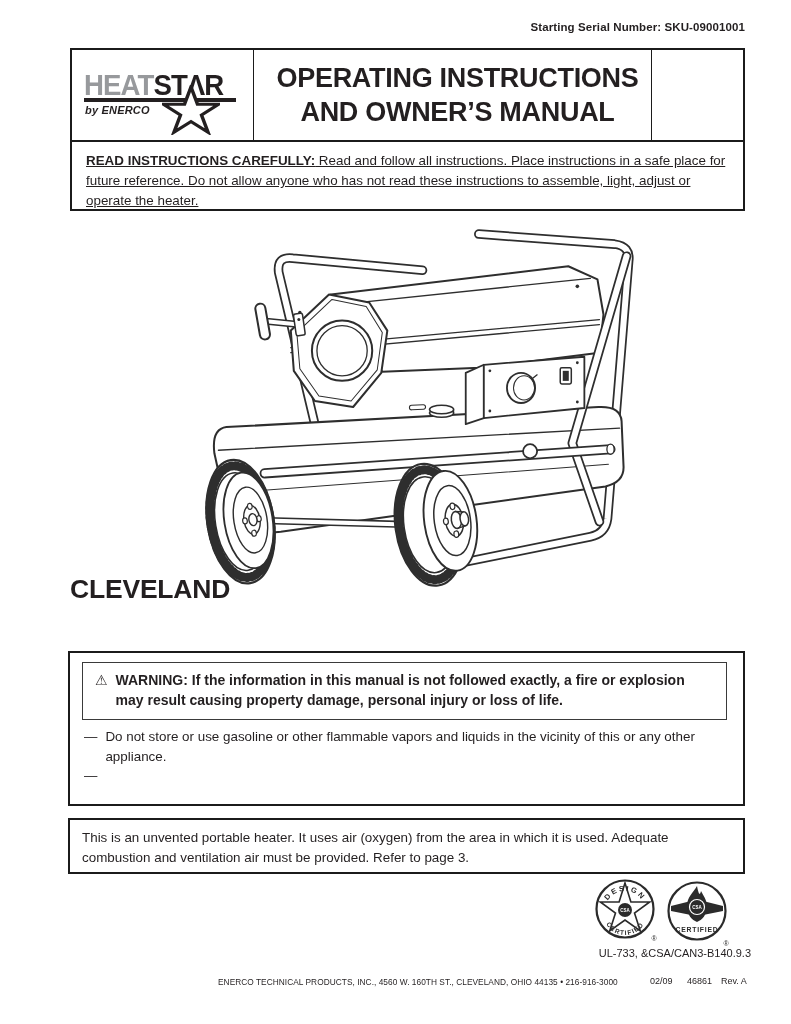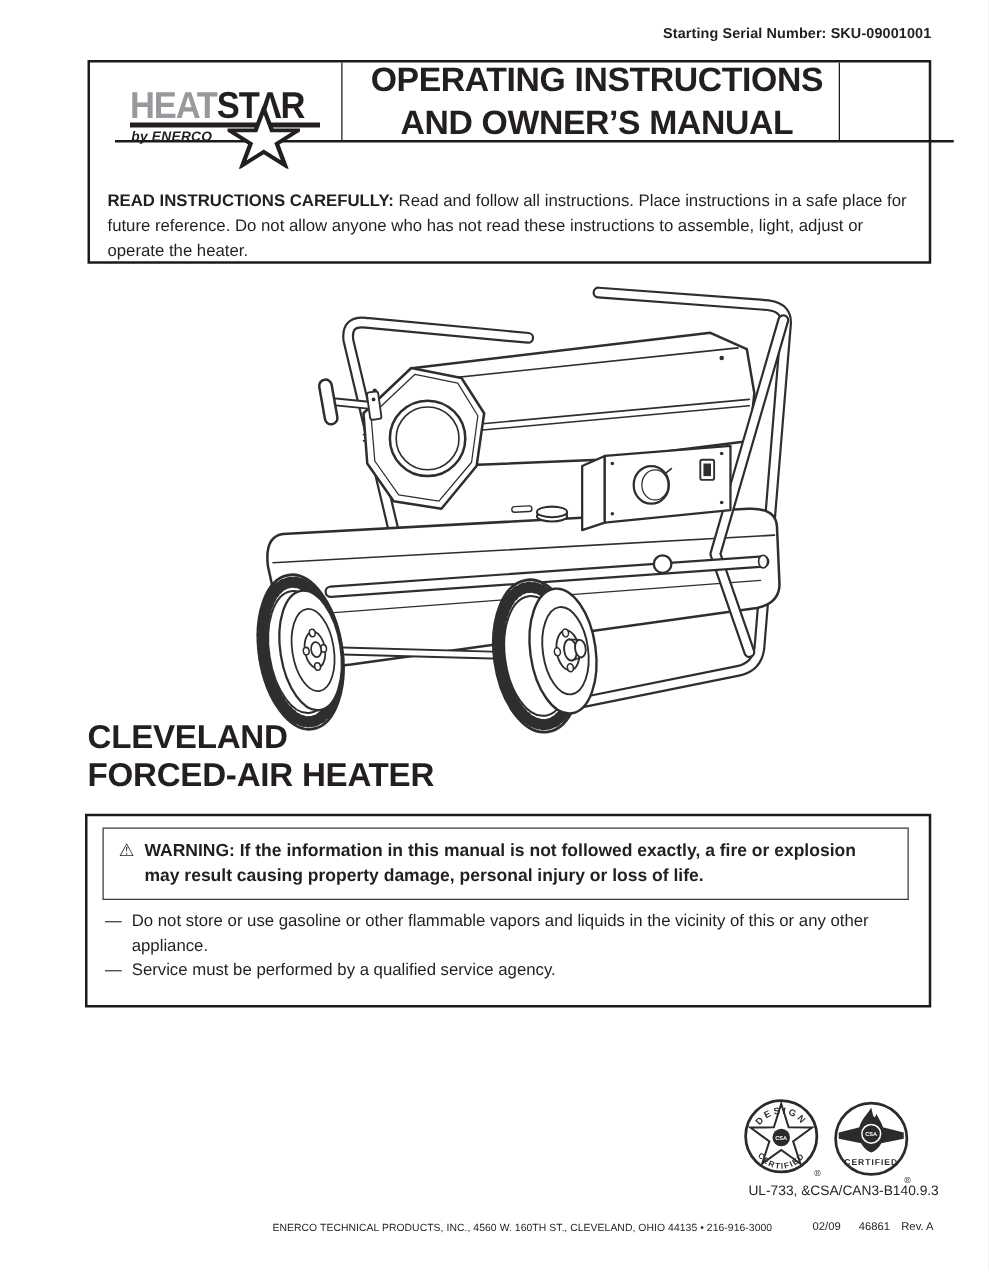--- a/index.html
+++ b/index.html
@@ -4,21 +4,21 @@
 <style>
   html,body{margin:0;padding:0;background:#e8e8e8;}
   .page{position:relative;width:791px;height:1024px;background:#ffffff;margin:0 auto;
         font-family:"Liberation Sans",sans-serif;color:#231f20;overflow:hidden;}
 
   
   .serial{position:absolute;top:21px;right:46px;font-size:11.5px;font-weight:bold;letter-spacing:.1px;}
 
   
   .header-box{position:absolute;left:70px;top:48px;width:675px;height:163px;border:2.2px solid #1b1b1b;box-sizing:border-box;}
-  .header-row1{position:absolute;left:0;top:0;width:100%;height:64px;border-bottom:2px solid #1b1b1b;box-sizing:border-box;margin-left:20px;}
+  .header-row1{position:absolute;left:0;top:0;width:100%;height:92px;border-bottom:2px solid #1b1b1b;box-sizing:border-box;}
   .logo-cell{position:absolute;left:0;top:0;width:182px;height:100%;border-right:1.6px solid #1b1b1b;box-sizing:border-box;}
   .title-cell{position:absolute;left:182px;top:0;width:398px;height:100%;border-right:1.6px solid #1b1b1b;box-sizing:border-box;
               display:flex;flex-direction:column;justify-content:center;padding-left:10px;}
   .title-line{font-size:27px;font-weight:bold;line-height:34px;letter-spacing:-.3px;white-space:nowrap;text-align:center;}
   .model-cell{position:absolute;left:580px;top:0;width:93px;height:100%;}
   .model-label{font-size:14px;padding:8px 0 0 8px;}
   .model-divider{border-bottom:1.2px solid #1b1b1b;margin-top:6px;}
   .model-line{font-size:11px;line-height:15px;padding-left:4px;white-space:nowrap;}
   .model-lines{padding-top:4px;}
 
@@ -26,21 +26,21 @@
   .logo{position:absolute;left:12px;top:22px;width:160px;}
   .logo-word{font-size:30px;font-weight:bold;letter-spacing:-1px;transform:scaleX(.92);transform-origin:left;white-space:nowrap;line-height:26px;}
   .logo-heat{color:#97999c;}
   .logo-star{color:#231f20;}
   .logo-underline{position:absolute;left:0;top:26px;width:152px;height:3.6px;background:#231f20;}
   .logo-byline{position:absolute;left:1px;top:32px;font-size:11px;font-weight:bold;font-style:italic;letter-spacing:.2px;}
   .logo-star-icon{position:absolute;left:78px;top:13px;}
 
   
   .read-row{position:absolute;left:0;top:92px;width:100%;height:69px;box-sizing:border-box;padding:9px 14px;}
-  .read-text{font-size:13.4px;line-height:20px;}
+  .read-text{font-size:13.4px;line-height:20px;text-decoration:underline;}
   .read-lead{font-weight:bold;}
 
   
   .heater-wrap{position:absolute;left:178px;top:220px;width:488px;height:372px;}
 
   
   .product-heading{position:absolute;left:70px;top:574px;font-size:26.5px;font-weight:bold;line-height:31px;letter-spacing:-.2px;}
 
   
   .warning-outer{position:absolute;left:68px;top:651px;width:677px;height:155px;border:2.2px solid #1b1b1b;box-sizing:border-box;}
@@ -187,40 +187,41 @@
         <path d="M 90,101 L 120,104" stroke="#fff" stroke-width="4"></path>
         <rect x="79" y="83" width="10" height="36" rx="5" fill="#fff" stroke-width="2" transform="rotate(-10 84 101)"></rect>
         <rect x="116" y="93" width="9" height="22" rx="2" fill="#fff" stroke-width="1.5" transform="rotate(-8 120 104)"></rect>
         <circle cx="120" cy="99" r="1.5" fill="#2e2e2e" stroke="none"></circle>
       </g>
     </svg>
   </div>
 
   <div class="product-heading">
     <div>CLEVELAND</div>
-    <div>FORCED-AIR HEATER</div>
   </div>
 
   <div class="warning-outer">
     <div class="warning-inner">
       <span class="warning-symbol">⚠</span>
       <div class="warning-text"><span>WARNING:</span><span> If the information in this manual is not followed exactly, a fire or explosion may result causing property damage, personal injury or loss of life.</span></div>
     </div>
     <div class="warning-bullets">
       <div class="bullet">
         <span class="bullet-dash">—</span>
         <span>Do not store or use gasoline or other flammable vapors and liquids in the vicinity of this or any other appliance.</span>
       </div>
       <div class="bullet">
         <span class="bullet-dash">—</span>
-        <span>Service must be performed by a qualified service agency.</span>
-      </div>
-    </div>
-  </div>
-
+      </div>
+    </div>
+  </div>
+
+  <div class="unvented-box">
+    <span>This is an unvented portable heater. It uses air (oxygen) from the area in which it is used. Adequate combustion and ventilation air must be provided. Refer to page 3.</span>
+  </div>
 
   <div class="badges">
     <svg class="badge-design" width="66" height="68" viewBox="0 0 66 68">
       <circle cx="33" cy="32" r="28.5" fill="#fff" stroke="#2b2b2b" stroke-width="2.2"></circle>
       <polygon points="33,6 38.9,24.9 57.7,25 42.5,36.1 48.3,54 33,43 17.7,54 23.5,36.1 8.3,25 27.1,24.9" fill="#fff" stroke="#2b2b2b" stroke-width="1.6"></polygon>
       <circle cx="33" cy="33" r="7" fill="#2b2b2b"></circle>
       <text x="33" y="35" text-anchor="middle" font-size="4.5" font-weight="bold" fill="#fff" font-family="Liberation Sans, sans-serif">CSA</text>
       <defs>
         <path id="arcTopD" d="M 13,34 A 20,20 0 0 1 53,34"></path>
         <path id="arcBotD" d="M 11,36 A 22,22 0 0 0 55,36"></path>

